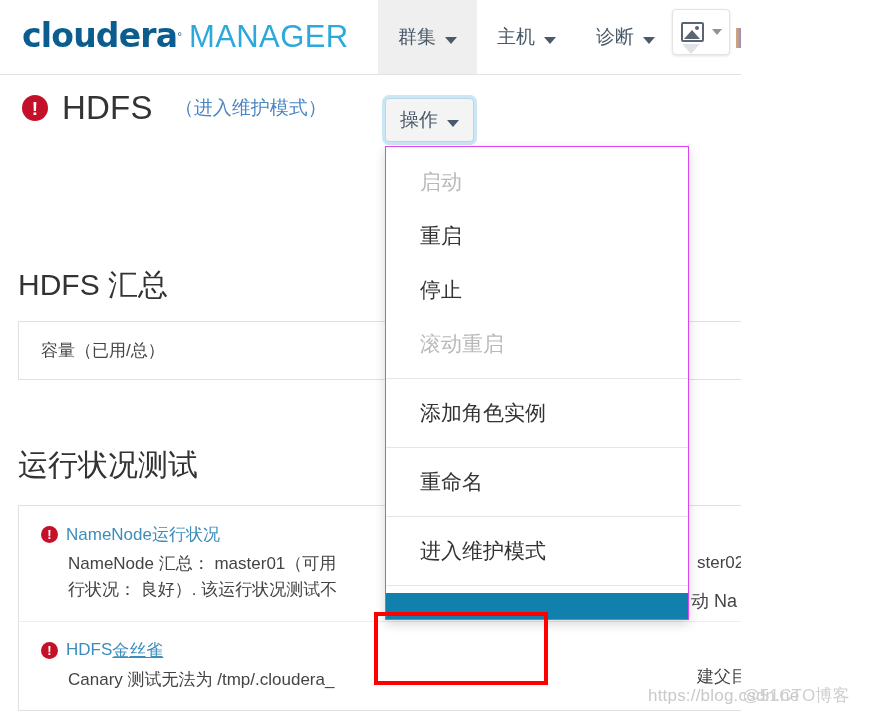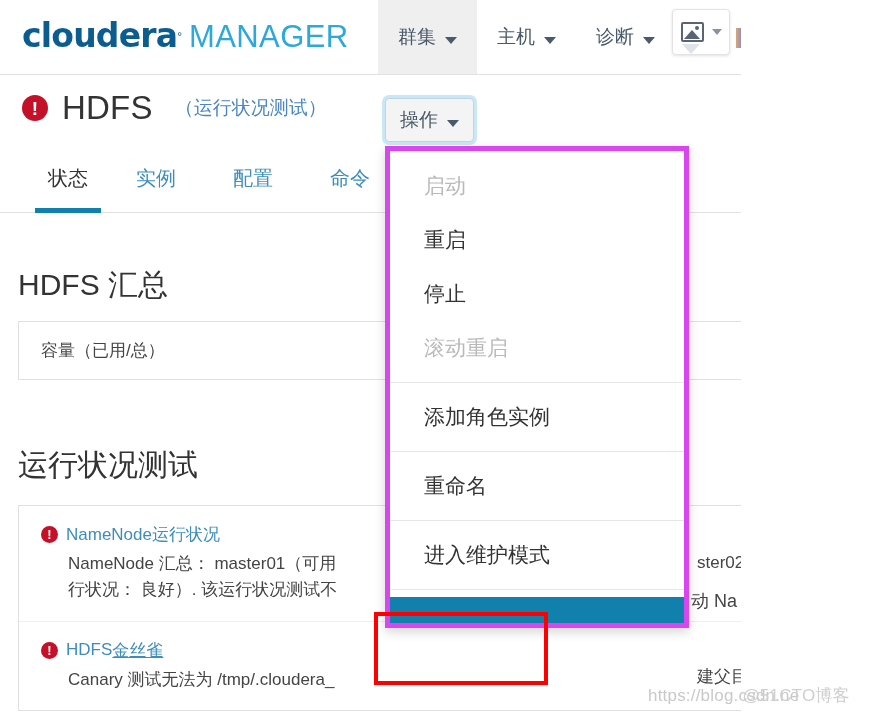--- a/index.html
+++ b/index.html
@@ -309,21 +309,21 @@
     line-height: 1.55;
     white-space: nowrap;
   }
 
   
   .menu {
     position: absolute;
     left: 385px; top: 146px;
     width: 304px;
     background: #ffffff;
-    border: 5px solid #d946ef;
+    border: 1px solid #d946ef;
     box-shadow: 0 4px 10px rgba(0,0,0,.16);
     z-index: 50;
     padding: 8px 0 0 0;
   }
   .menu-item {
     padding: 13px 0 13px 34px;
     font-size: 21px;
     color: #333333;
     white-space: nowrap;
     cursor: pointer;
@@ -400,43 +400,29 @@
 
     <div class="img-placeholder">
       <span class="img-glyph"></span>
       <span class="mini-caret"></span>
     </div>
 
     <div class="svc-header">
       <div class="svc-row">
         <span class="badge-error">!</span>
         <span class="svc-name">HDFS</span>
-        <span class="svc-cluster">（运行状况测试）</span>
+        <span class="svc-cluster">（进入维护模式）</span>
       </div>
     </div>
 
     <div class="actions-btn">
       <span>操作</span>
       <span class="caret-down"></span>
     </div>
 
-    <div class="tabs">
-      <div class="tab active" style="left:35px; width:66px; justify-content:center;">
-        <span>状态</span>
-      </div>
-      <div class="tab" style="left:136px;">
-        <span>实例</span>
-      </div>
-      <div class="tab" style="left:233px;">
-        <span>配置</span>
-      </div>
-      <div class="tab" style="left:330px;">
-        <span>命令</span>
-      </div>
-    </div>
 
     <div class="content">
 
       <div class="section-title" style="top:52px;">HDFS 汇总</div>
 
       <div class="panel" style="top:108px;">
         <div class="panel-row">
           <span>容量（已用/总）</span>
         </div>
       </div>

